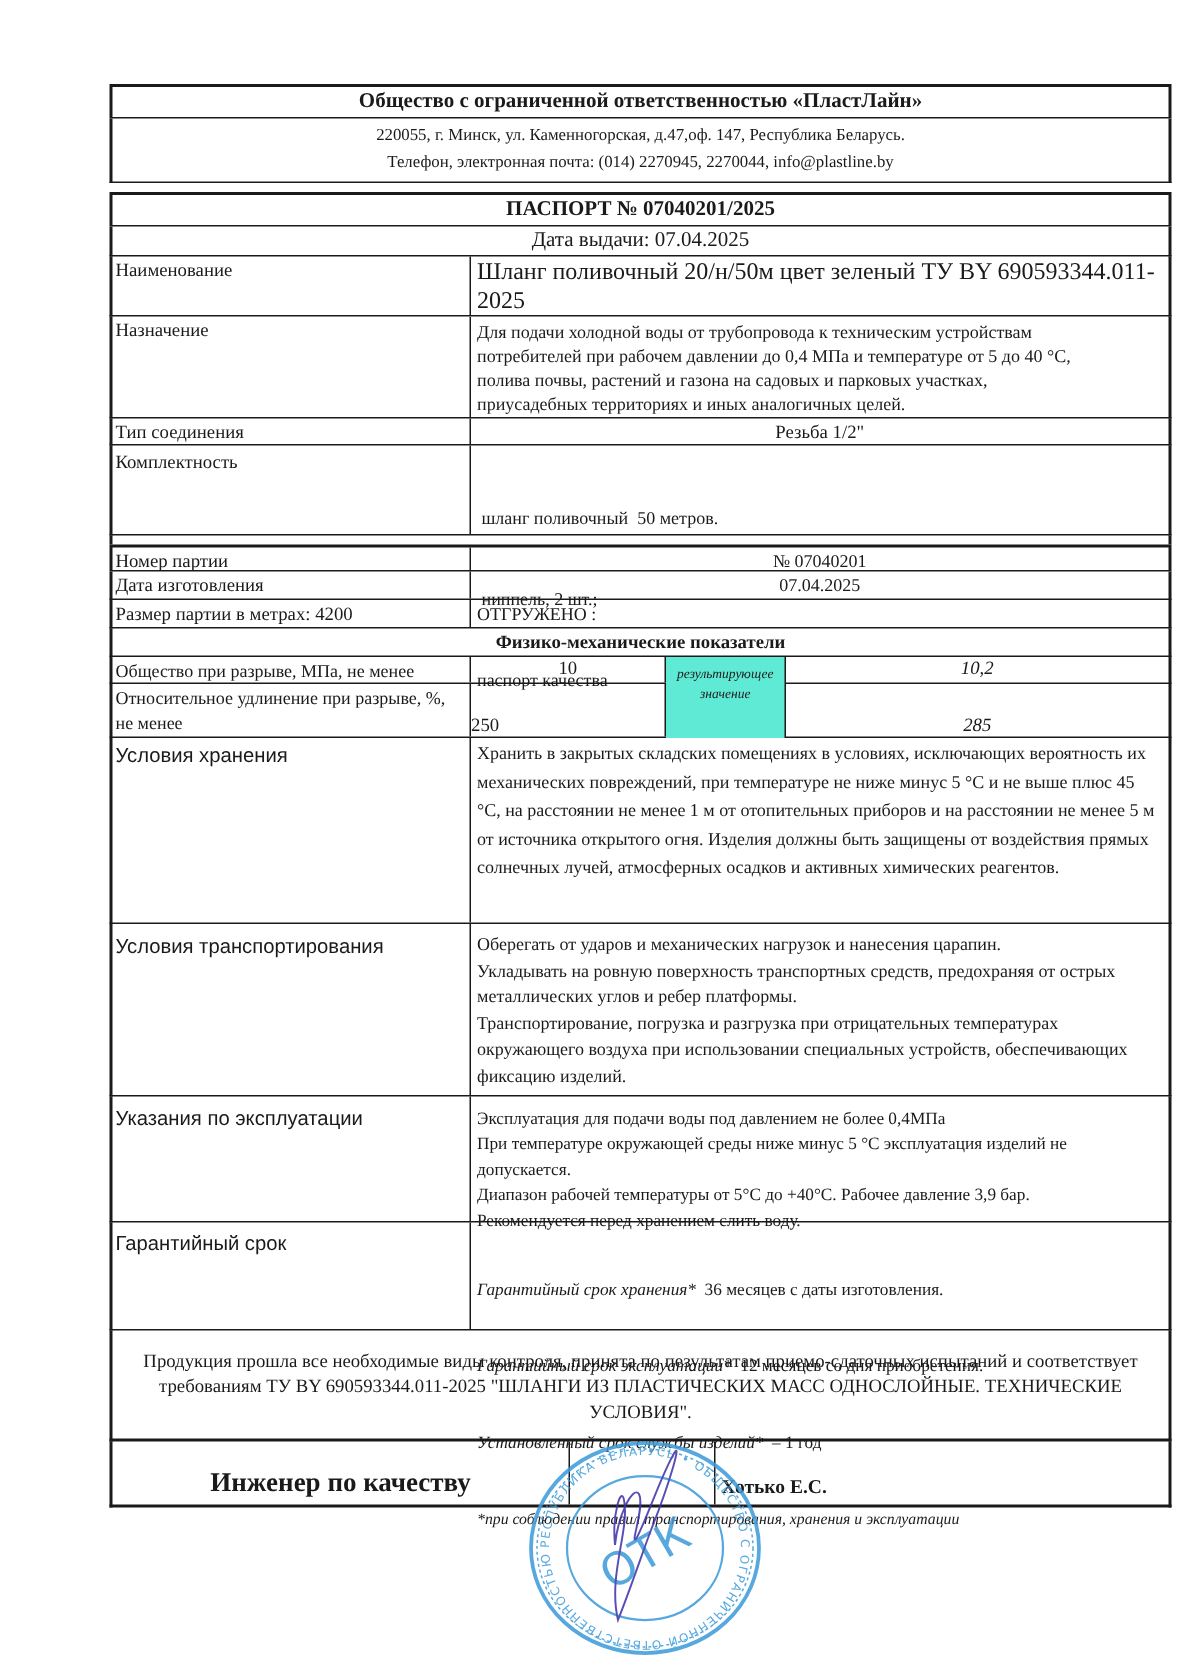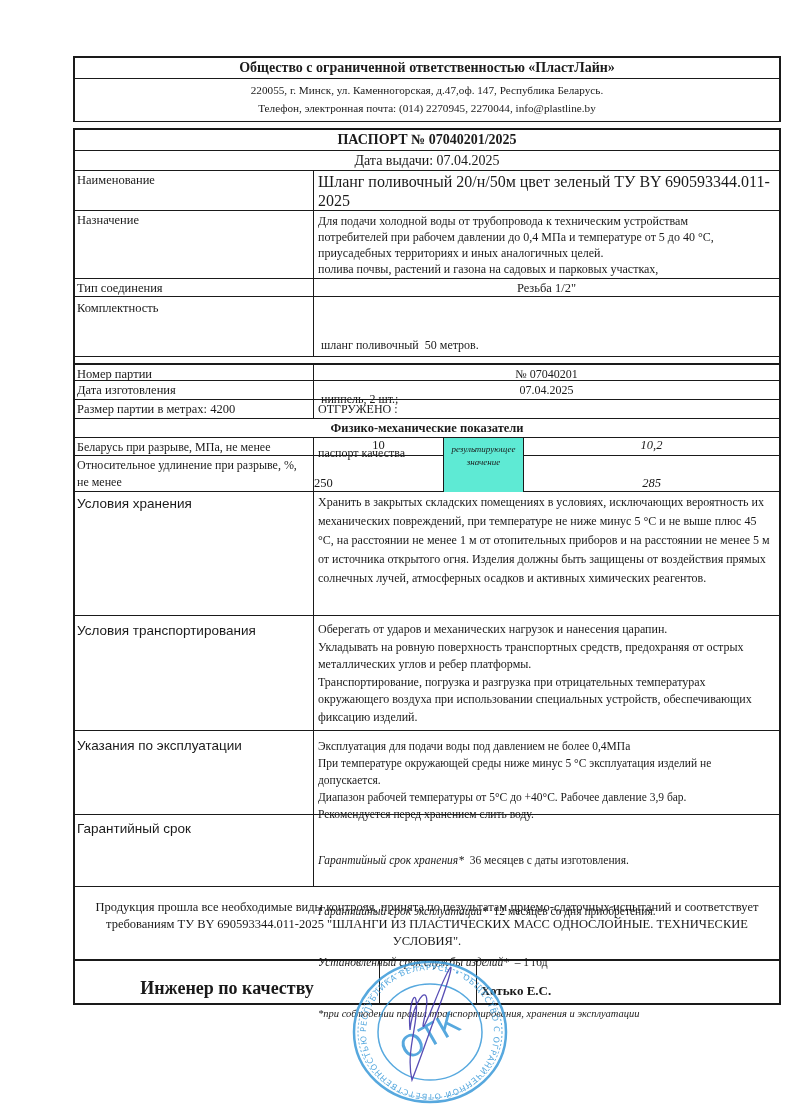--- a/index.html
+++ b/index.html
@@ -60,22 +60,22 @@
   <div class="row" style="height:40px">
     <div class="c-left">Наименование</div>
     <div class="c-right" style="font-size:16px">Шланг поливочный  20/н/50м цвет зеленый ТУ BY 690593344.011-2025</div>
   </div>
 
   <div class="row" style="height:68px; overflow:hidden">
     <div class="c-left">Назначение</div>
     <div class="c-right" style="line-height:16px; padding-top:2px">
       <div>Для подачи холодной воды от трубопровода к техническим устройствам</div>
       <div>потребителей при рабочем давлении до 0,4 МПа и температуре от 5 до 40 °С,</div>
+      <div>полива почвы, растений и газона на садовых и парковых участках,</div>
       <div>приусадебных территориях и  иных аналогичных целей.</div>
-      <div>полива почвы, растений и газона на садовых и парковых участках,</div>
       <div class="clipped">Шланги не предназначены для подачи питьевой воды</div>
     </div>
   </div>
 
   <div class="row" style="height:18px">
     <div class="c-left">Тип соединения</div>
     <div class="c-right center" style="line-height:16px; font-size:12.5px">Резьба 1/2"</div>
   </div>
 
   <div class="row" style="height:60px">
@@ -101,21 +101,21 @@
 
   <div class="row" style="height:19px">
     <div class="c-left">Размер партии в метрах:  4200</div>
     <div class="c-right" style="line-height:16px">ОТГРУЖЕНО :</div>
   </div>
 
   <div class="row">
     <div class="full section-title">Физико-механические показатели</div>
   </div>
   <div class="row mech" style="height:18px">
-    <div class="c-left" style="font-size:12px">Беларусь при разрыве, МПа, не менее</div>
+    <div class="c-left" style="font-size:12px">Общество при разрыве, МПа, не менее</div>
     <div class="v1">10</div>
     <div class="v2" style="border-bottom:none"></div>
     <div class="v3">10,2</div>
   </div>
   <div class="row mech" style="height:36px; position:relative">
     <div class="c-left" style="font-size:12px; line-height:17px">Относительное удлинение при разрыве, %, не менее</div>
     <div class="v1" style="display:flex; align-items:flex-end; ">
         <span>250</span>
       </div>
     <div class="v2" style="position:relative; top:-18px; height:54px; background:#5eead4; padding:5px 2px 0">результирующее значение</div>

